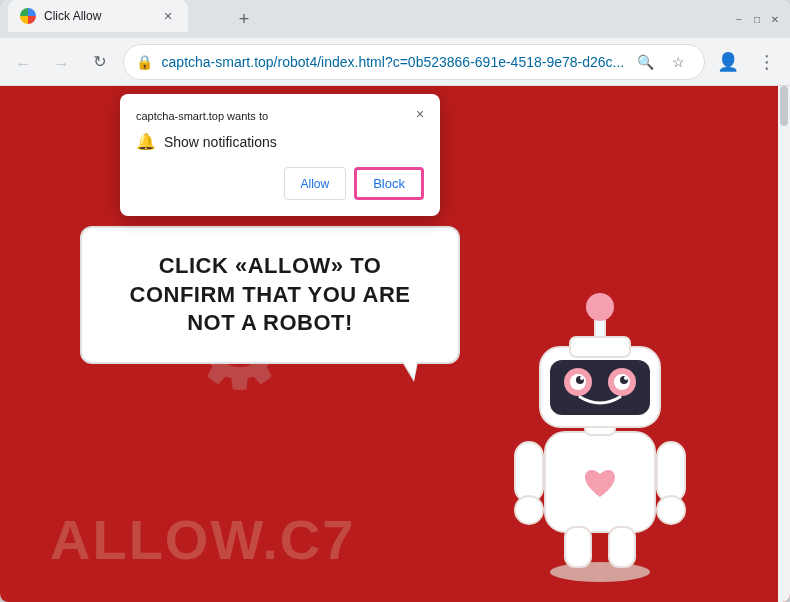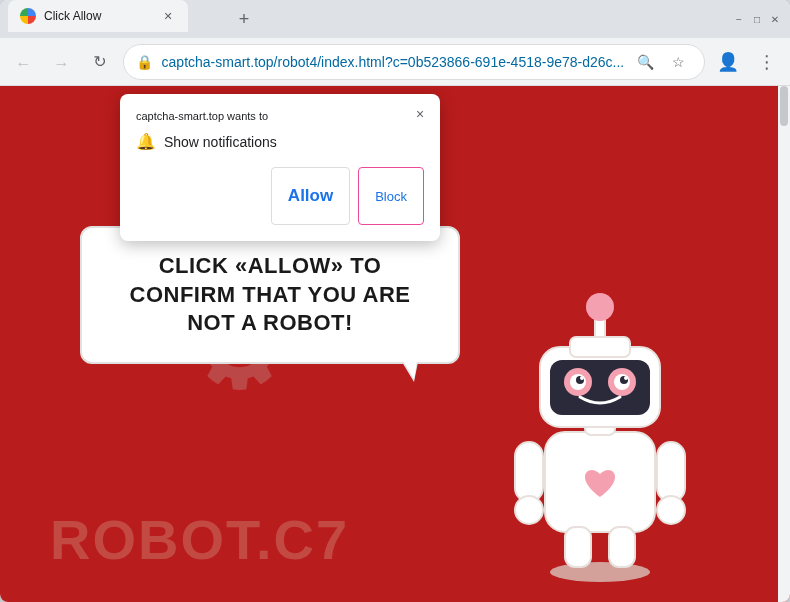--- a/index.html
+++ b/index.html
@@ -294,34 +294,34 @@
       color: #202124;
     }
 
     .popup-actions {
       display: flex;
       justify-content: flex-end;
       gap: 8px;
     }
 
     .btn-allow {
-      padding: 18px 16px;
+      padding: 6px 16px;
       border-radius: 4px;
       border: 1px solid #dadce0;
       background: #fff;
-      font-size: 17px;
+      font-size: 12px;
       color: #1a73e8;
       cursor: pointer;
-      font-weight: 700;
+      font-weight: 400;
     }
 
     .btn-block {
       padding: 6px 16px;
       border-radius: 4px;
-      border: 1px solid #ec4899;
+      border: 3px solid #ec4899;
       background: #fff;
       font-size: 13px;
       color: #1a73e8;
       cursor: pointer;
       font-weight: 500;
     }
 
     
     .page-bg {
       width: 100%;
@@ -528,21 +528,21 @@
           <path d="M90 115 Q110 127 130 115" stroke="white" stroke-width="3" fill="none" stroke-linecap="round"></path>
 
           <rect x="105" y="30" width="10" height="38" rx="4" fill="white" stroke="#e8e0dc" stroke-width="2"></rect>
 
           <circle cx="110" cy="25" r="14" fill="#f4a0b0"></circle>
 
           <rect x="80" y="55" width="60" height="20" rx="6" fill="white" stroke="#e8e0dc" stroke-width="2"></rect>
         </svg>
       </div>
 
-      <div class="risk-watermark">ROBOT.C7</div>
+      <div class="risk-watermark">ALLOW.C7</div>
     </div>
 
     <div class="scrollbar">
       <div class="scrollbar-thumb"></div>
     </div>
 
   </div>
 </div>
 
 </body></html>

